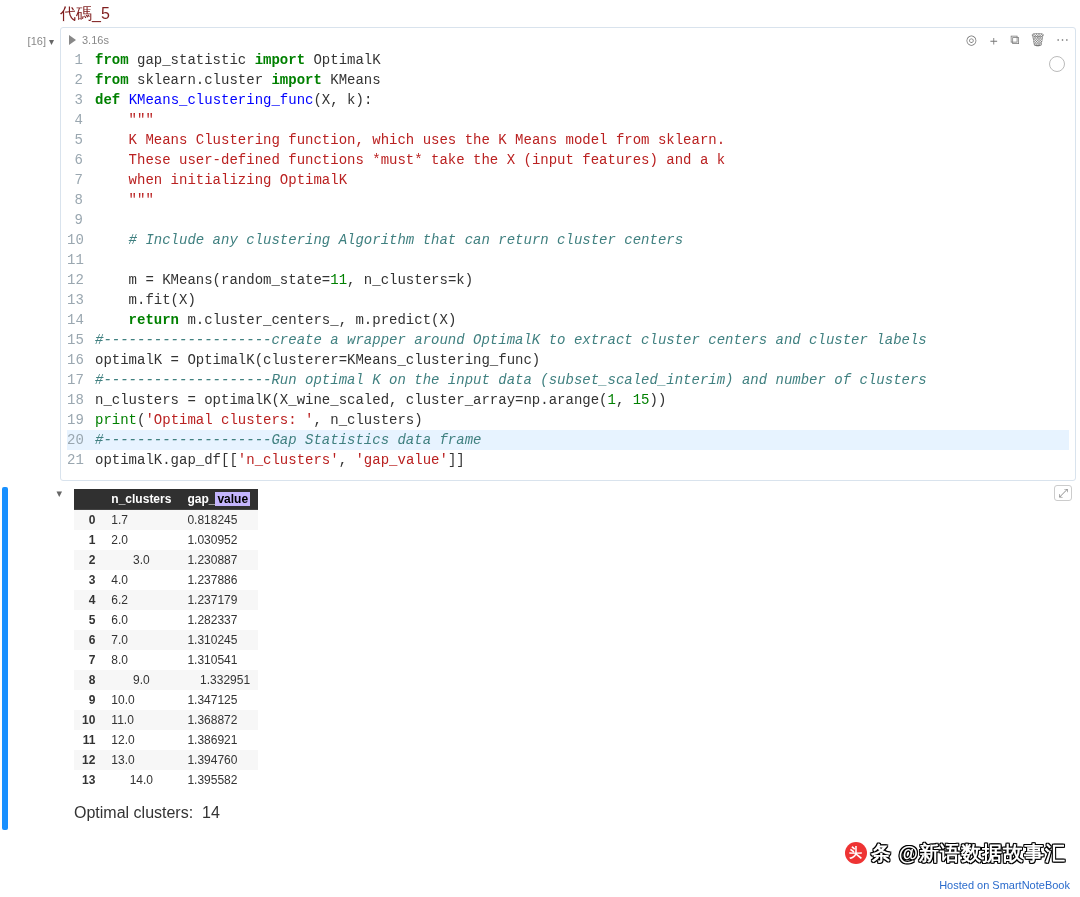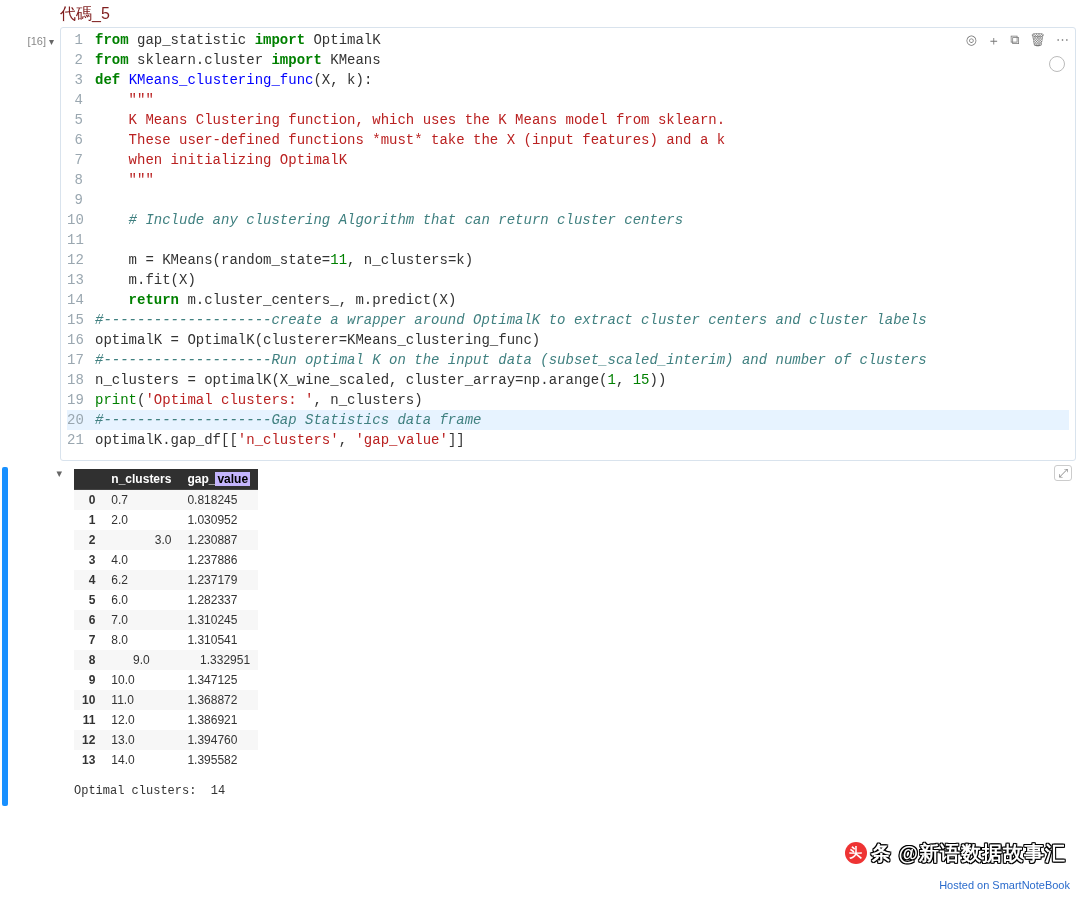--- a/index.html
+++ b/index.html
@@ -156,22 +156,22 @@
     color:#000;
     padding:0 2px;
   }
   table.df tbody tr:nth-child(odd) td,
   table.df tbody tr:nth-child(odd) th { background:#f7f7f7; }
   table.df tbody th {
     font-weight: bold;
     text-align: right;
   }
   .stdout {
-    font-family: Liberation Mono, monospace;
-    font-size: 12px;
+    font-family: Liberation Sans, sans-serif;
+    font-size: 16px;
     color:#333;
     padding-top: 14px;
     white-space: pre;
   }
   .watermark {
     position: fixed;
     right: 14px;
     bottom: 30px;
     font-size: 20px;
     font-weight: 700;
@@ -219,20 +219,24 @@
   </div>
 
   <div class="code-cell">
     <div class="cell-toolbar">
       <span>◎</span>
       <span>＋</span>
       <span>⧉</span>
       <span>🗑</span>
       <span>⋯</span>
     </div>
+    <div class="run-row">
+      <span class="play-tri"></span>
+      <span>3.16s</span>
+    </div>
     <div class="kernel-circle"></div>
     <div class="code-editor" id="code-editor"><div class="code-line"><span class="lineno">1</span><span><span class="tok-kw">from</span><span> gap_statistic </span><span class="tok-kw">import</span><span> OptimalK</span></span></div><div class="code-line"><span class="lineno">2</span><span><span class="tok-kw">from</span><span> sklearn.cluster </span><span class="tok-kw">import</span><span> KMeans</span></span></div><div class="code-line"><span class="lineno">3</span><span><span class="tok-def">def</span><span> </span><span class="tok-fn">KMeans_clustering_func</span><span>(X, k):</span></span></div><div class="code-line"><span class="lineno">4</span><span><span>    </span><span class="tok-str">"""</span></span></div><div class="code-line"><span class="lineno">5</span><span><span>    </span><span class="tok-str">K Means Clustering function, which uses the K Means model from sklearn.</span></span></div><div class="code-line"><span class="lineno">6</span><span><span>    </span><span class="tok-str">These user-defined functions *must* take the X (input features) and a k</span></span></div><div class="code-line"><span class="lineno">7</span><span><span>    </span><span class="tok-str">when initializing OptimalK</span></span></div><div class="code-line"><span class="lineno">8</span><span><span>    </span><span class="tok-str">"""</span></span></div><div class="code-line"><span class="lineno">9</span><span><span></span></span></div><div class="code-line"><span class="lineno">10</span><span><span>    </span><span class="tok-cm"># Include any clustering Algorithm that can return cluster centers</span></span></div><div class="code-line"><span class="lineno">11</span><span><span></span></span></div><div class="code-line"><span class="lineno">12</span><span><span>    m = KMeans(random_state=</span><span class="tok-num">11</span><span>, n_clusters=k)</span></span></div><div class="code-line"><span class="lineno">13</span><span><span>    m.fit(X)</span></span></div><div class="code-line"><span class="lineno">14</span><span><span>    </span><span class="tok-kw">return</span><span> m.cluster_centers_, m.predict(X)</span></span></div><div class="code-line"><span class="lineno">15</span><span><span class="tok-cm">#--------------------create a wrapper around OptimalK to extract cluster centers and cluster labels</span></span></div><div class="code-line"><span class="lineno">16</span><span><span>optimalK = OptimalK(clusterer=KMeans_clustering_func)</span></span></div><div class="code-line"><span class="lineno">17</span><span><span class="tok-cm">#--------------------Run optimal K on the input data (subset_scaled_interim) and number of clusters</span></span></div><div class="code-line"><span class="lineno">18</span><span><span>n_clusters = optimalK(X_wine_scaled, cluster_array=np.arange(</span><span class="tok-num">1</span><span>, </span><span class="tok-num">15</span><span>))</span></span></div><div class="code-line"><span class="lineno">19</span><span><span class="tok-bi">print</span><span>(</span><span class="tok-str">'Optimal clusters: '</span><span>, n_clusters)</span></span></div><div class="code-line hl"><span class="lineno">20</span><span><span class="tok-cm">#--------------------Gap Statistics data frame</span></span></div><div class="code-line"><span class="lineno">21</span><span><span>optimalK.gap_df[[</span><span class="tok-str">'n_clusters'</span><span>, </span><span class="tok-str">'gap_value'</span><span>]]</span></span></div></div>
   </div>
 </div>
 
 <div class="output-wrap">
   <div class="run-bar" style="background:#1890ff;"></div>
   <div class="out-gutter">
     <span class="out-chev">▾</span>
   </div>
@@ -242,31 +246,31 @@
         <thead>
           <tr>
             <th></th>
             <th>n_clusters</th>
             <th>gap_<span class="hl">value</span></th>
           </tr>
         </thead>
         <tbody>
           <tr>
             <th>0</th>
-            <td style="text-align: left;">0.7</td>
+            <td style="text-align: left;">1.7</td>
             <td style="text-align: left;">0.818245</td>
           </tr>
           <tr>
             <th>1</th>
             <td style="text-align: left;">2.0</td>
             <td style="text-align: left;">1.030952</td>
           </tr>
           <tr>
             <th>2</th>
-            <td style="text-align: right;">3.0</td>
+            <td style="text-align: center;">3.0</td>
             <td style="text-align: left; margin-top: 12px;">1.230887</td>
           </tr>
           <tr>
             <th>3</th>
             <td style="text-align: left;">4.0</td>
             <td style="text-align: left;">1.237886</td>
           </tr>
           <tr>
             <th>4</th>
             <td style="text-align: left;">6.2</td>
@@ -307,21 +311,21 @@
             <td style="text-align: left;">12.0</td>
             <td style="text-align: left;">1.386921</td>
           </tr>
           <tr>
             <th>12</th>
             <td style="text-align: left;">13.0</td>
             <td style="text-align: left;">1.394760</td>
           </tr>
           <tr>
             <th>13</th>
-            <td style="text-align: left;">14.0</td>
+            <td style="text-align: center;">14.0</td>
             <td style="text-align: left; margin-top: 40px;">1.395582</td>
           </tr>
         </tbody>
       </table>
     <div class="stdout">Optimal clusters:  14</div>
   </div>
 </div>
 
 <div class="watermark">
   <span class="logo">头</span><span>条 @新语数据故事汇</span>

